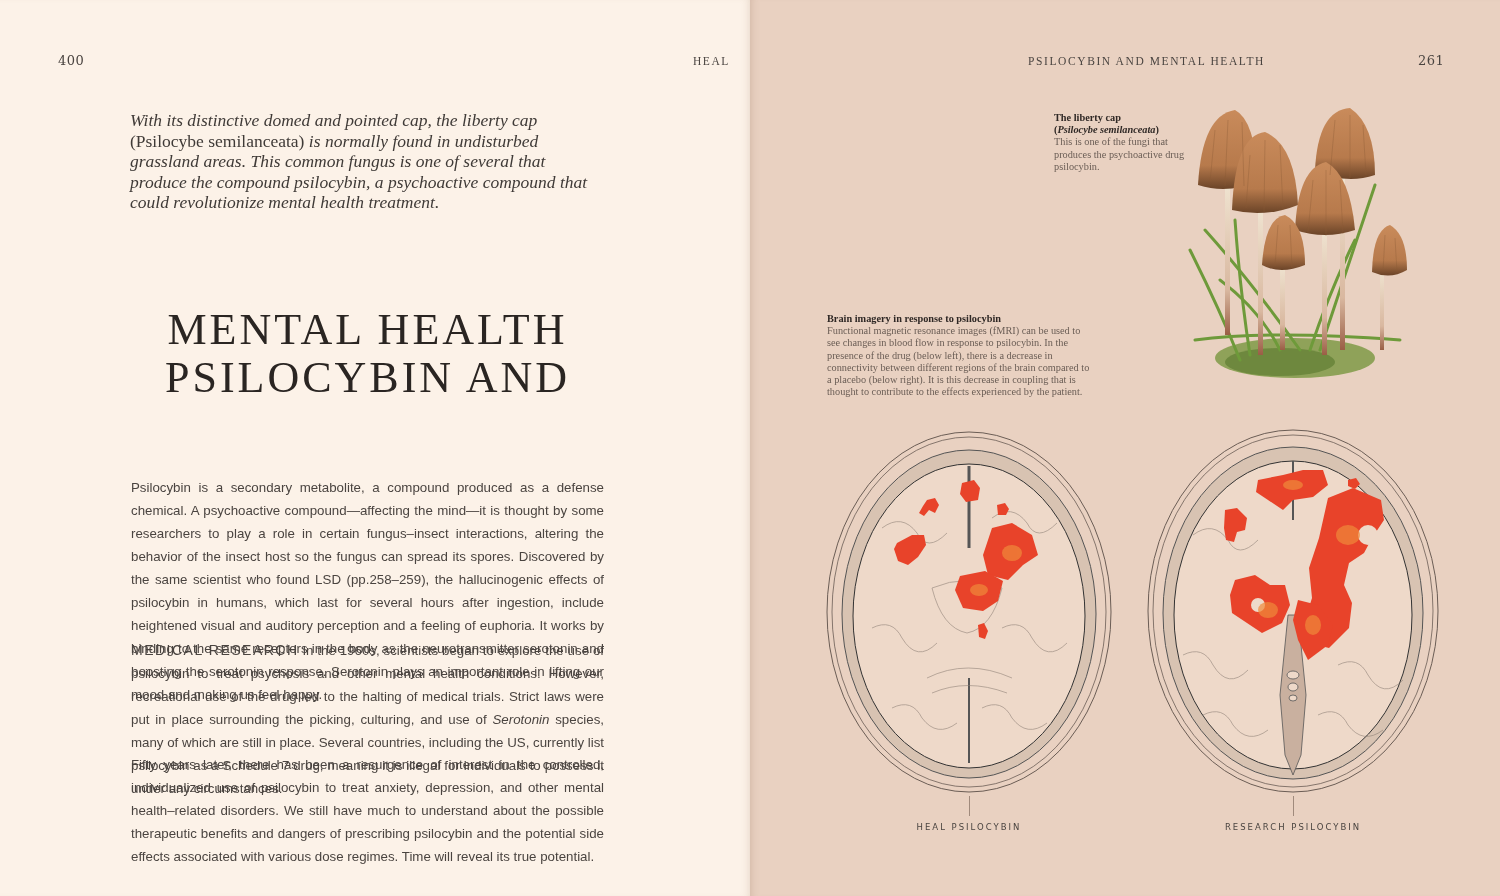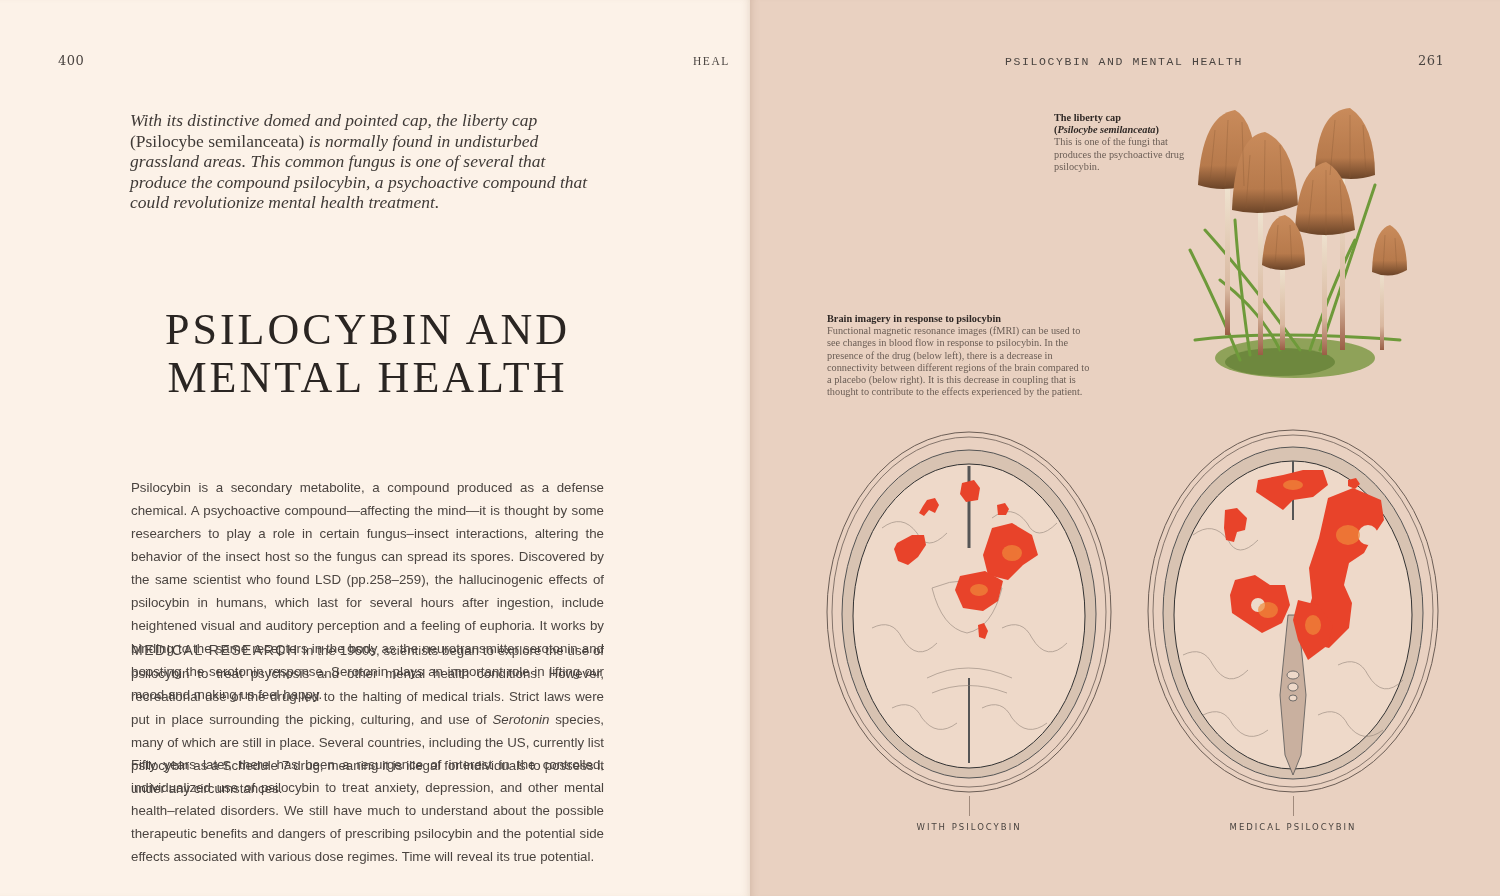--- a/index.html
+++ b/index.html
@@ -81,38 +81,38 @@
     <div class="folio" style="left:58px;">400</div>
     <div class="running-head" style="left:0; width:730px; text-align:right;">HEAL</div>
 
     <div class="intro">
       <span>With its distinctive domed and pointed cap, the liberty cap</span>
       <span class="roman">(Psilocybe semilanceata)</span>
       <span>is normally found in undisturbed grassland areas. This common fungus is one of several that produce the compound psilocybin, a psychoactive compound that could revolutionize mental health treatment.</span>
     </div>
 
     <h1 class="title">
+      <span style="display:block">MENTAL HEALTH</span>
       <span style="display:block">PSILOCYBIN AND</span>
-      <span style="display:block">MENTAL HEALTH</span>
     </h1>
 
     <p class="body" style="top:476px;">Psilocybin is a secondary metabolite, a compound produced as a defense chemical. A psychoactive compound—affecting the mind—it is thought by some researchers to play a role in certain fungus–insect interactions, altering the behavior of the insect host so the fungus can spread its spores. Discovered by the same scientist who found LSD (pp.258–259), the hallucinogenic effects of psilocybin in humans, which last for several hours after ingestion, include heightened visual and auditory perception and a feeling of euphoria. It works by binding to the same receptors in the body as the neurotransmitter serotonin and boosting the serotonin response. Serotonin plays an important role in lifting our mood and making us feel happy.</p>
 
     <p class="body" style="top:639px;">
       <span class="smallcaps">MEDICAL RESEARCH</span>
       <span>In the 1960s, scientists began to explore the use of psilocybin to treat psychosis and other mental health conditions. However, recreational use of the drug led to the halting of medical trials. Strict laws were put in place surrounding the picking, culturing, and use of</span>
       <em>Serotonin</em>
       <span>species, many of which are still in place. Several countries, including the US, currently list psilocybin as a Schedule 7 drug, meaning it is illegal for individuals to possess it under any circumstances.</span>
     </p>
 
     <p class="body" style="top:753px;">Fifty years later, there has been a resurgence of interest in the controlled, individualized use of psilocybin to treat anxiety, depression, and other mental health–related disorders. We still have much to understand about the possible therapeutic benefits and dangers of prescribing psilocybin and the potential side effects associated with various dose regimes. Time will reveal its true potential.</p>
   </div>
 
   <div class="page-right">
-    <div class="running-head" style="left:255px;font-family:Liberation Mono, monospace;">PSILOCYBIN AND MENTAL HEALTH</div>
+    <div class="running-head" style="left:278px;">PSILOCYBIN AND MENTAL HEALTH</div>
     <div class="folio" style="left:668px;">261</div>
 
     <div class="caption" style="left:287px; top:112px; width:140px;margin-left:17px;">
       <div class="cap-title">The liberty cap</div>
       <div class="cap-title">(<i>Psilocybe semilanceata</i>)</div>
       <div>This is one of the fungi that produces the psychoactive drug psilocybin.</div>
     </div>
 
     <svg style="position:absolute; left:430px; top:100px;" width="230" height="290" viewBox="0 0 230 290">
       <defs>
@@ -208,21 +208,21 @@
         <path d="M170 100 l20 -5 l20 12 l6 20 l-15 10 l-15 15 l-20 -5 l-5 -20 z"></path>
         <path d="M138 148 l25 -5 l18 10 l-5 20 l-15 10 l-20 -3 l-8 -18 z"></path>
         <path d="M156 197 l6 -2 l4 8 l-3 8 l-6 -2 z"></path>
       </g>
       <g fill="#f08a3a" opacity="0.7">
         <ellipse cx="190" cy="125" rx="10" ry="8"></ellipse>
         <ellipse cx="157" cy="162" rx="9" ry="6"></ellipse>
       </g>
     </svg>
     <div class="leader" style="left:219px; top:796px;"></div>
-    <div class="brain-label" style="left:119px; top:822px;">WITH PSILOCYBIN</div>
+    <div class="brain-label" style="left:119px; top:822px;">HEAL PSILOCYBIN</div>
 
     <svg class="brain-wrap" style="left:393px; top:425px;" width="300" height="372" viewBox="0 0 300 372">
       <ellipse cx="150" cy="186" rx="145" ry="181" fill="none" stroke="#6b5d55" stroke-width="1"></ellipse>
       <ellipse cx="150" cy="186" rx="140" ry="176" fill="none" stroke="#6b5d55" stroke-width="0.8"></ellipse>
       <ellipse cx="150" cy="188" rx="130" ry="166" fill="#d8c3b2" stroke="#555" stroke-width="1"></ellipse>
       <ellipse cx="150" cy="190" rx="119" ry="154" fill="#eed9c9" stroke="#333" stroke-width="1"></ellipse>
       <line x1="150" y1="36" x2="150" y2="95" stroke="#555" stroke-width="2"></line>
       <path d="M145 190 l10 0 l8 80 l-5 60 l-8 20 l-8 -20 l-5 -60 z" fill="#c9b09f" stroke="#555" stroke-width="0.8"></path>
       <g fill="none" stroke="#8c7d74" stroke-width="0.8" opacity="0.7">
         <path d="M50 110 q20 -15 35 5 q10 20 30 0"></path>
@@ -249,15 +249,15 @@
         <ellipse cx="125" cy="185" rx="10" ry="8"></ellipse>
         <ellipse cx="170" cy="200" rx="8" ry="10"></ellipse>
       </g>
       <g fill="#eed9c9" stroke="#555" stroke-width="0.8">
         <ellipse cx="150" cy="250" rx="6" ry="4"></ellipse>
         <ellipse cx="150" cy="262" rx="5" ry="4"></ellipse>
         <ellipse cx="150" cy="273" rx="4" ry="3"></ellipse>
       </g>
     </svg>
     <div class="leader" style="left:543px; top:796px;"></div>
-    <div class="brain-label" style="left:443px; top:822px;">MEDICAL PSILOCYBIN</div>
+    <div class="brain-label" style="left:443px; top:822px;">RESEARCH PSILOCYBIN</div>
   </div>
 </div>
 
 </body></html>

